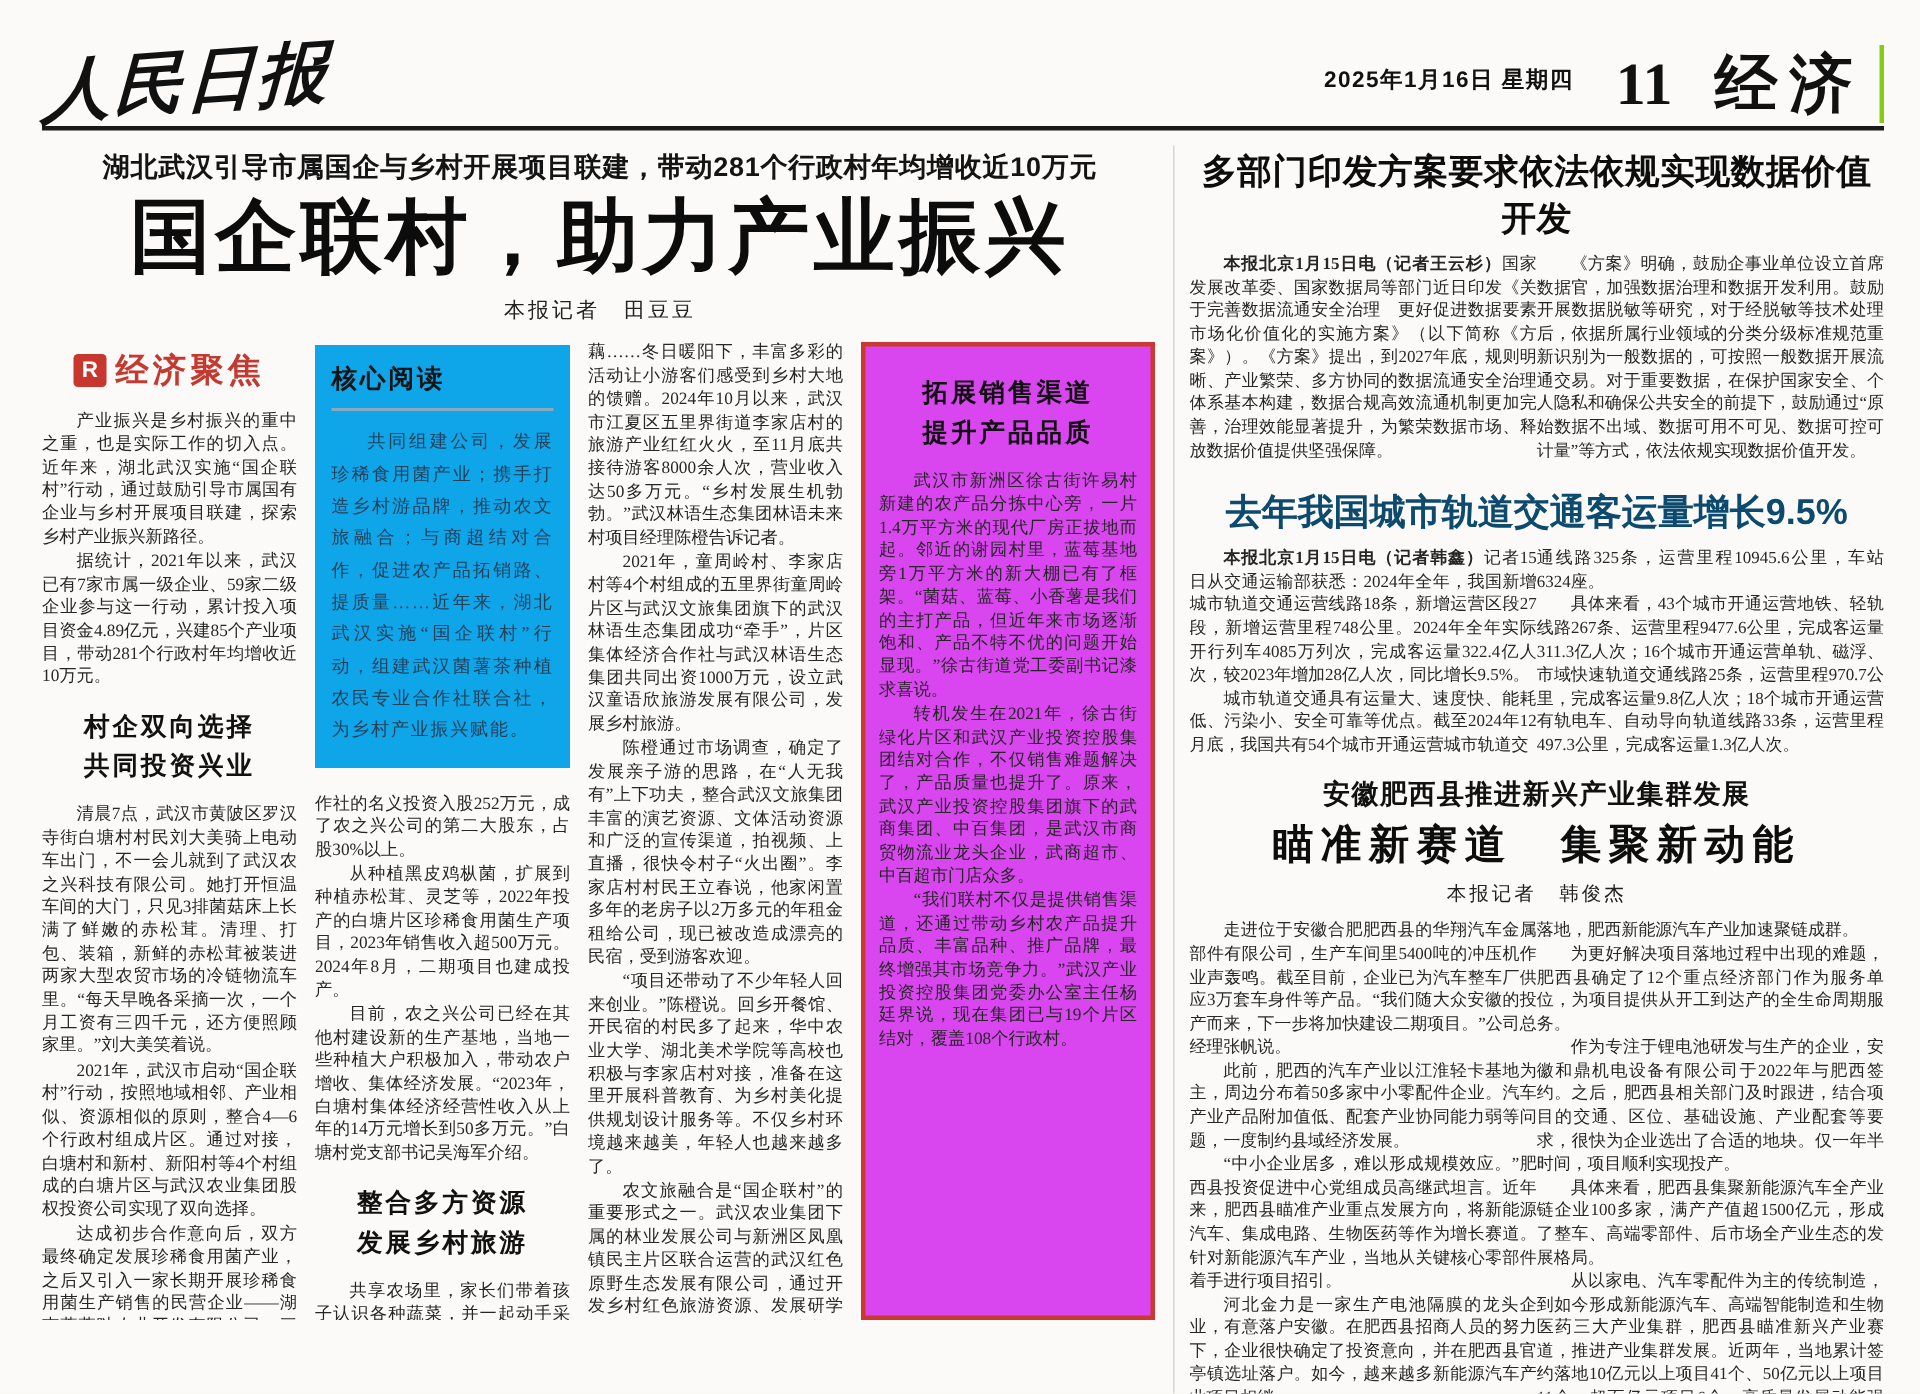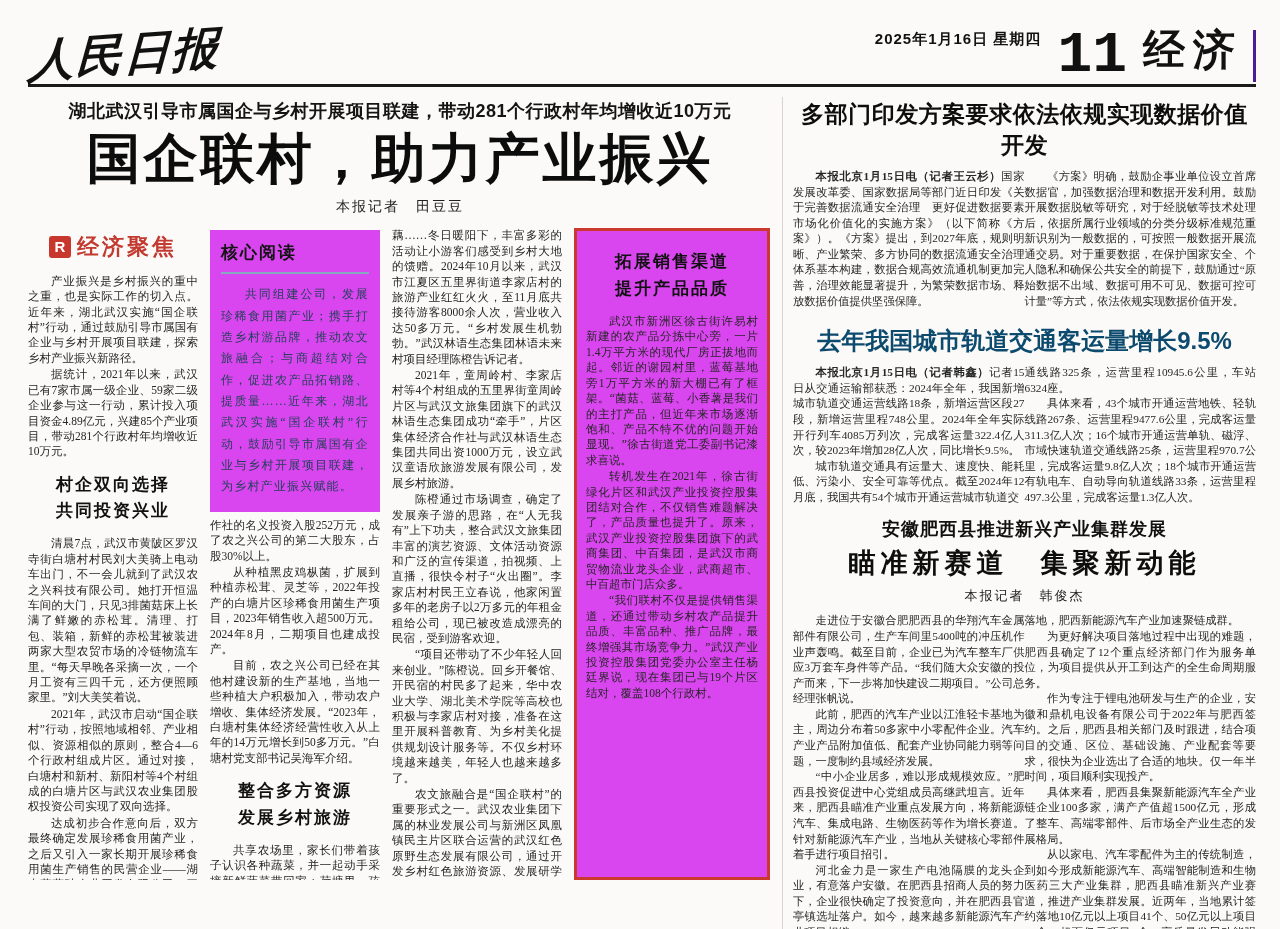--- a/index.html
+++ b/index.html
@@ -23,32 +23,32 @@
     padding-bottom:2px;height:72px;
   }
   .logo{
     font-size:46px;font-weight:bold;font-style:italic;
     font-family:"DejaVu Serif","Liberation Serif",serif;
     transform:rotate(-4deg) skewX(-6deg);
     letter-spacing:2px;color:#111;
     margin-bottom:-4px;
   }
   .mast-right{
-    margin-left:auto;display:flex;align-items:flex-start;gap:16px;
-    border-right:3px solid #4c1d95;
+    margin-left:auto;display:flex;align-items:center;gap:28px;
+    border-right:3px solid #84cc16;
     padding-right:10px;padding-left:6px;height:52px;
   }
   .mast-date{
     font-family:"Liberation Sans","DejaVu Sans",sans-serif;
     font-weight:bold;font-size:15px;color:#111;
     padding-bottom:5px;letter-spacing:1px;
   }
   .mast-page{
-    font-family:Liberation Mono, monospace;
-    font-weight:900;font-size:58px;line-height:0.9;color:#111;
+    font-family:Liberation Serif, serif;
+    font-weight:900;font-size:40px;line-height:0.9;color:#111;
   }
   .mast-section{
     font-family:"Liberation Sans","DejaVu Sans",sans-serif;
     font-weight:900;font-size:42px;line-height:0.95;color:#111;
     letter-spacing:8px;
   }
   
   .content{display:flex;height:840px;margin-top:4px;}
   .left{width:744px;flex:0 0 744px;}
   .vdiv{width:1px;background:#d8d5d0;margin:6px 10px 0 10px;}
@@ -89,21 +89,21 @@
   .badge-label{
     color:#c23a30;font-family:"Liberation Sans","DejaVu Sans",sans-serif;
     font-weight:bold;font-size:22px;letter-spacing:3px;
   }
   .col-subhead{
     text-align:center;text-indent:0;
     font-family:"Liberation Sans","DejaVu Sans",sans-serif;
     font-weight:bold;font-size:17px;line-height:1.55;
     letter-spacing:2px;color:#111;margin:12px 0;
   }
-  .core-box{background:#d946ef;padding:12px 11px 14px;margin:2px 0 6px;}
+  .core-box{background:#0ea5e9;padding:12px 11px 14px;margin:2px 0 17px;}
   .core-title{
     font-family:"Liberation Sans","DejaVu Sans",sans-serif;
     font-weight:bold;font-size:17px;color:#141414;
     letter-spacing:2px;margin-bottom:7px;
   }
   .core-rule{height:2px;background:#87a9c0;margin-bottom:10px;}
   .core-body{
     font-size:12px;line-height:1.78;letter-spacing:1.2px;
     color:#24415a;text-align:justify;text-indent:2em;
   }
@@ -170,21 +170,21 @@
           </div>
           <p>清晨7点，武汉市黄陂区罗汉寺街白塘村村民刘大美骑上电动车出门，不一会儿就到了武汉农之兴科技有限公司。她打开恒温车间的大门，只见3排菌菇床上长满了鲜嫩的赤松茸。清理、打包、装箱，新鲜的赤松茸被装进两家大型农贸市场的冷链物流车里。“每天早晚各采摘一次，一个月工资有三四千元，还方便照顾家里。”刘大美笑着说。</p>
           <p>2021年，武汉市启动“国企联村”行动，按照地域相邻、产业相似、资源相似的原则，整合4—6个行政村组成片区。通过对接，白塘村和新村、新阳村等4个村组成的白塘片区与武汉农业集团股权投资公司实现了双向选择。</p>
           <p>达成初步合作意向后，双方最终确定发展珍稀食用菌产业，之后又引入一家长期开展珍稀食用菌生产销售的民营企业——湖南蘑蘑哒农业开发有限公司，三方共同出资组建农之兴公司。白塘片区4个村以白塘片区农业发展专业合</p>
         </div>
 
         <div class="col">
           <div class="core-box">
             <div class="core-title">核心阅读</div>
             <div class="core-rule"></div>
-            <div class="core-body">共同组建公司，发展珍稀食用菌产业；携手打造乡村游品牌，推动农文旅融合；与商超结对合作，促进农产品拓销路、提质量……近年来，湖北武汉实施“国企联村”行动，鼓励引导市属国有企业与乡村开展项目联建，为乡村产业振兴赋能。</div>
+            <div class="core-body">共同组建公司，发展珍稀食用菌产业；携手打造乡村游品牌，推动农文旅融合；与商超结对合作，促进农产品拓销路、提质量……近年来，湖北武汉实施“国企联村”行动，组建武汉菌薯茶种植农民专业合作社联合社，为乡村产业振兴赋能。</div>
           </div>
           <p class="noindent">作社的名义投资入股252万元，成了农之兴公司的第二大股东，占股30%以上。</p>
           <p>从种植黑皮鸡枞菌，扩展到种植赤松茸、灵芝等，2022年投产的白塘片区珍稀食用菌生产项目，2023年销售收入超500万元。2024年8月，二期项目也建成投产。</p>
           <p>目前，农之兴公司已经在其他村建设新的生产基地，当地一些种植大户积极加入，带动农户增收、集体经济发展。“2023年，白塘村集体经济经营性收入从上年的14万元增长到50多万元。”白塘村党支部书记吴海军介绍。</p>
           <div class="col-subhead">
             <div>整合多方资源</div>
             <div>发展乡村旅游</div>
           </div>
           <p>共享农场里，家长们带着孩子认识各种蔬菜，并一起动手采摘新鲜蔬菜带回家；荷塘里，孩子们穿着下水衣，在工作人员指导下采收莲</p>
         </div>

